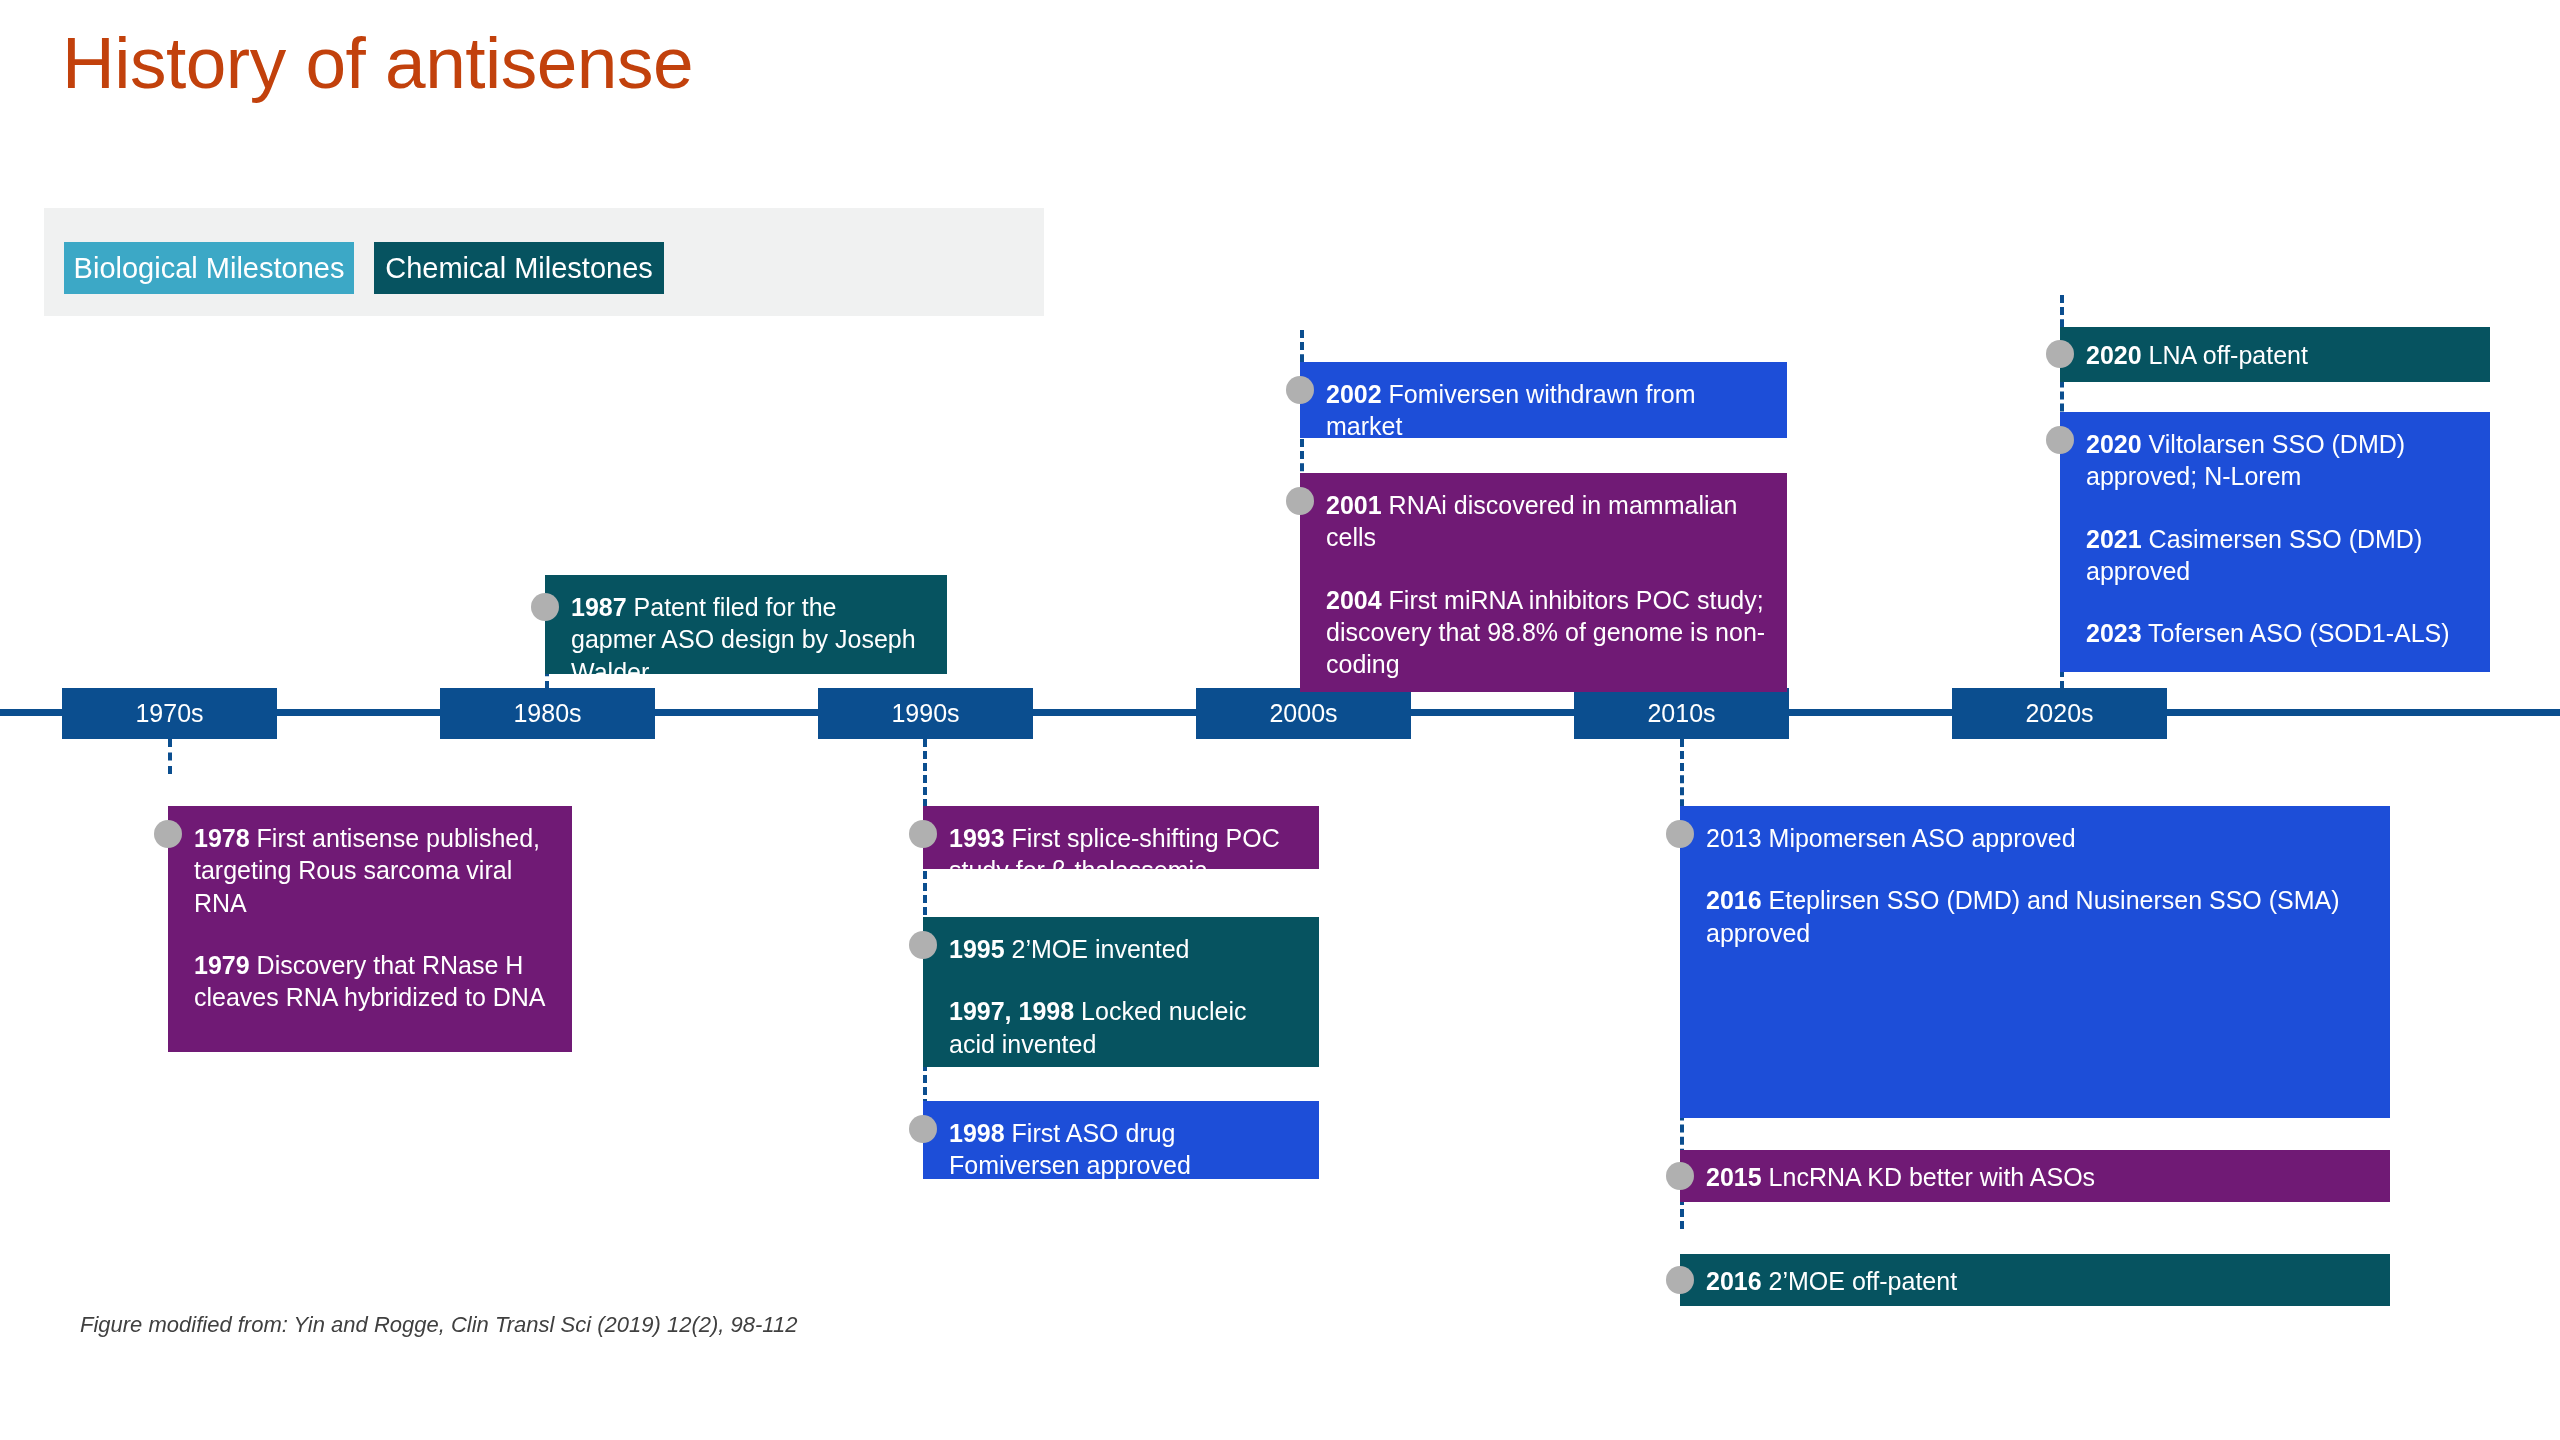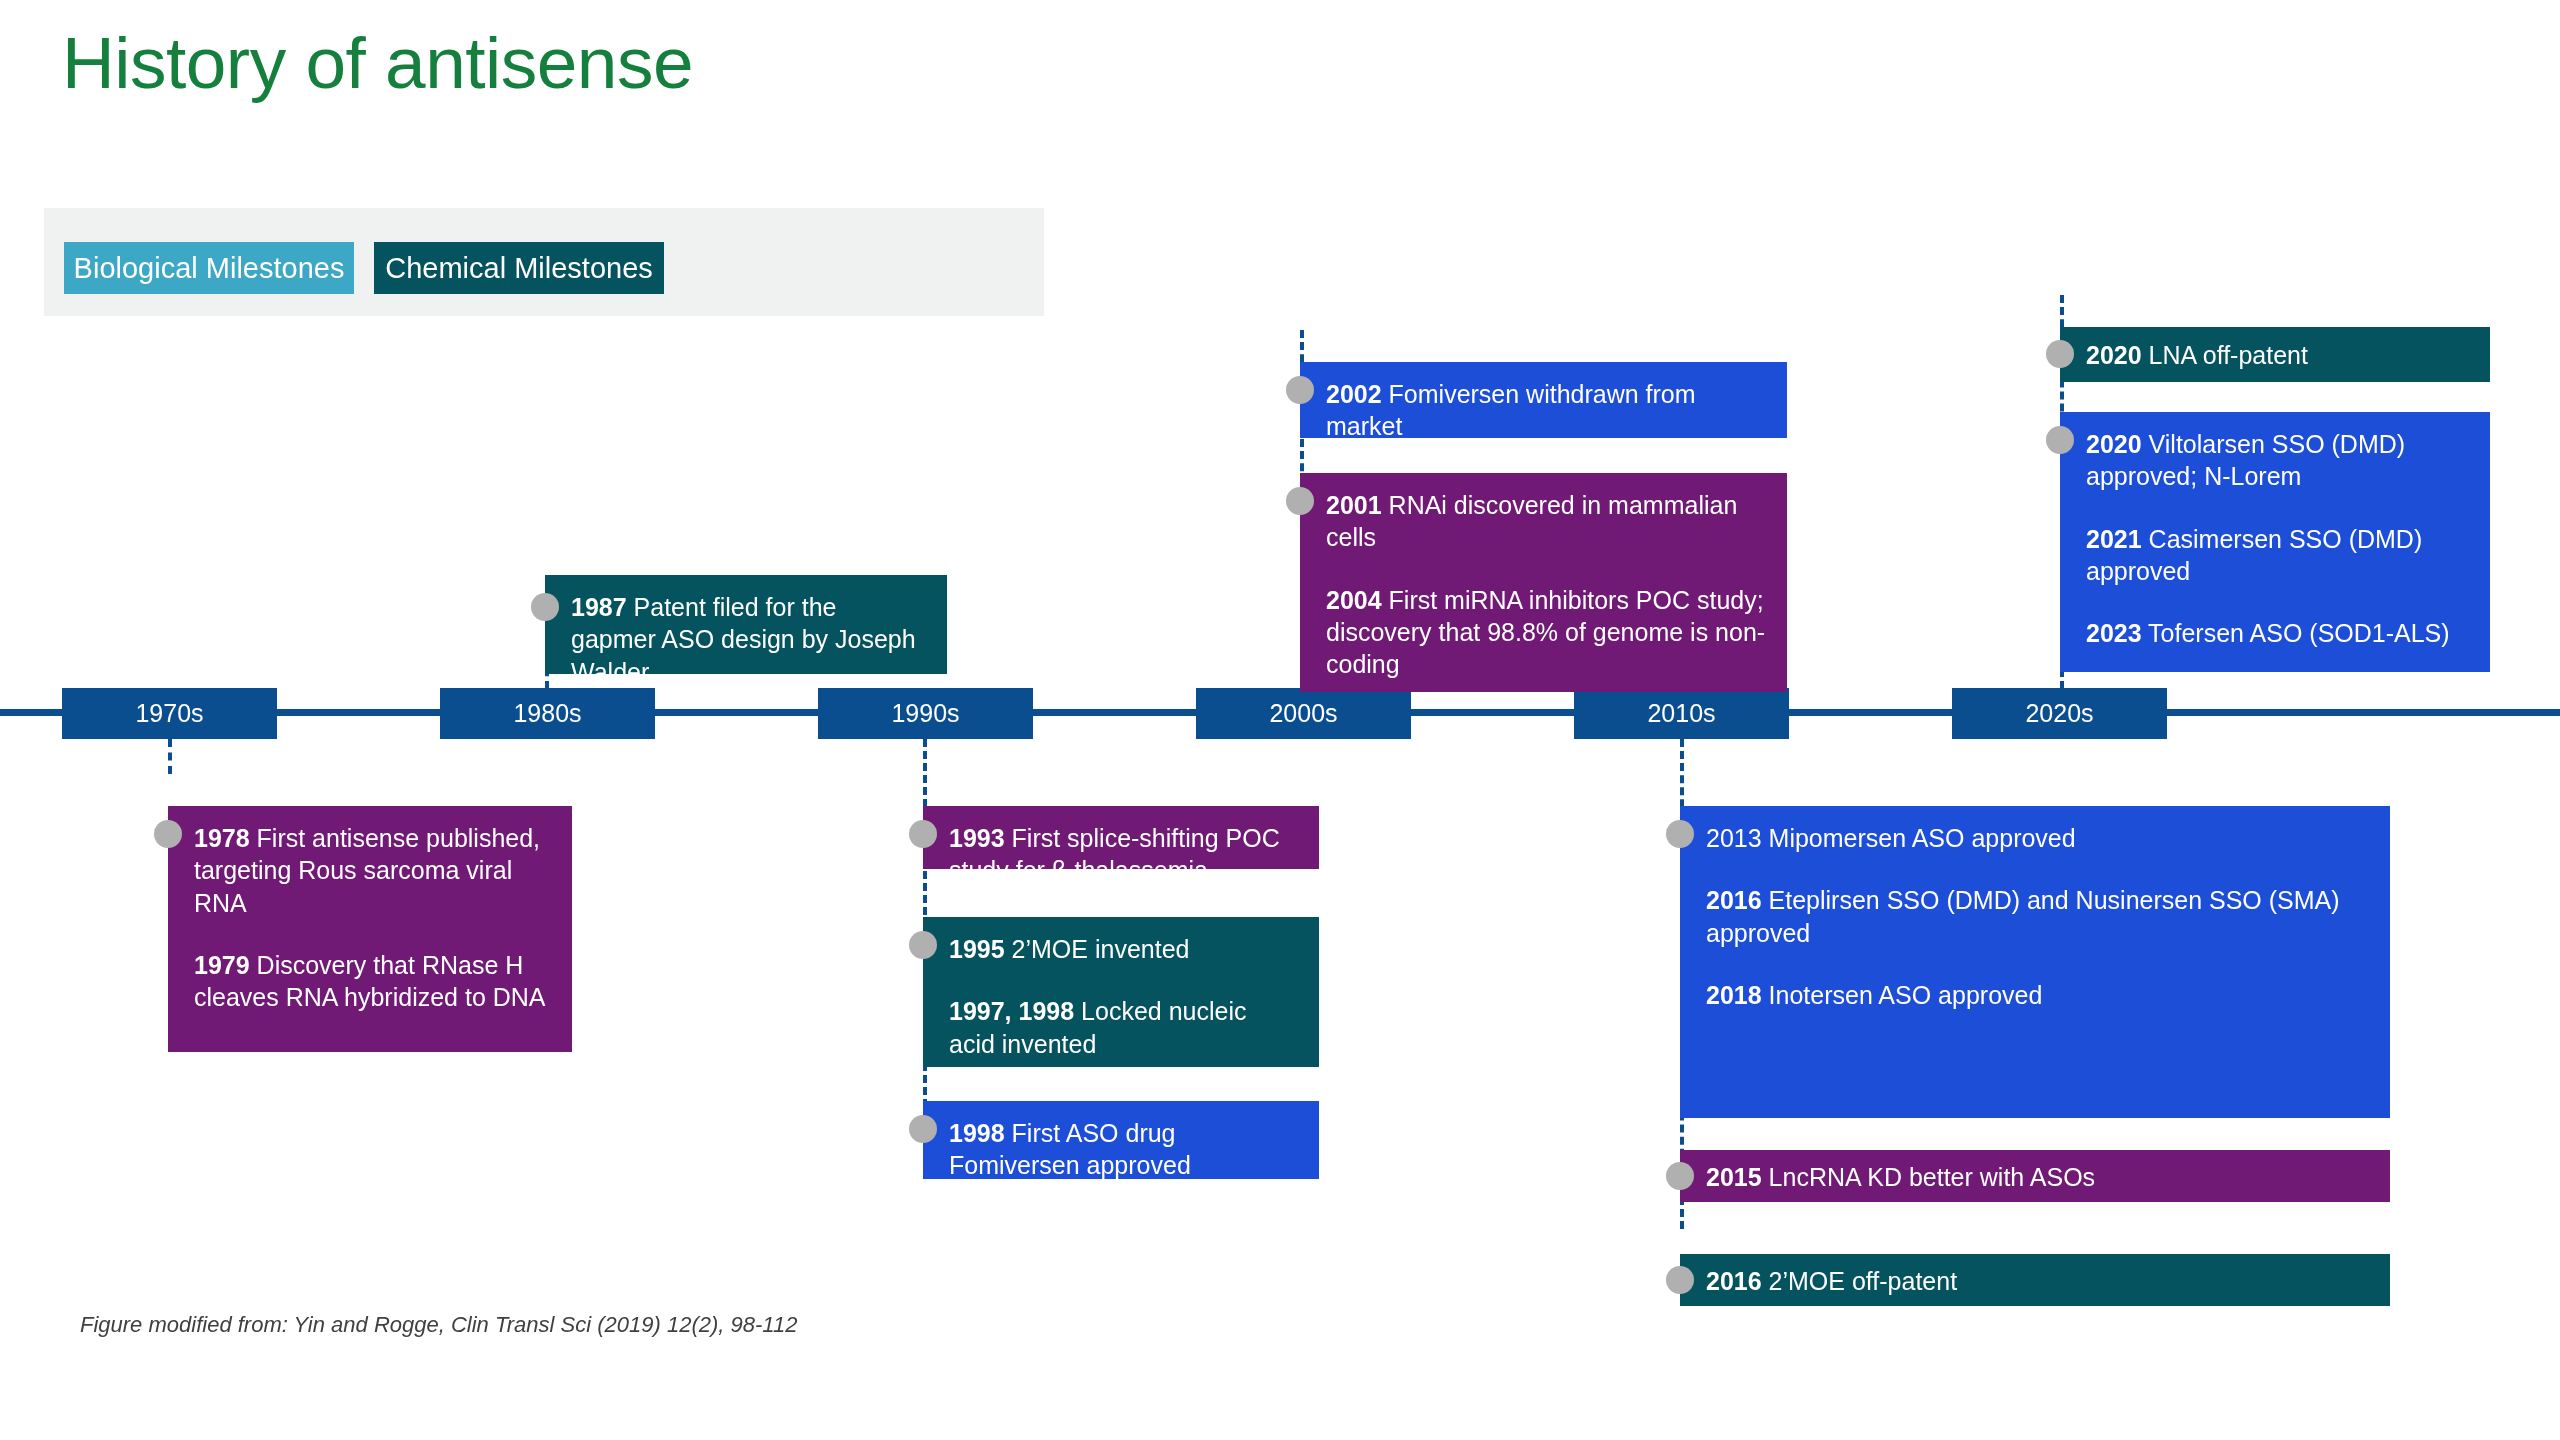--- a/index.html
+++ b/index.html
@@ -16,21 +16,21 @@
     -webkit-font-smoothing: antialiased;
   }
 
   
   #page-title {
     position: absolute;
     left: 62px;
     top: 26px;
     font-size: 73px;
     line-height: 1.0;
-    color: #15803d;
+    color: #c2410c;
     letter-spacing: -0.5px;
     white-space: nowrap;
   }
 
   
   #legend-panel {
     position: absolute;
     left: 44px;
     top: 208px;
     width: 1000px;
@@ -243,23 +243,20 @@
 </div>
 
 <div class="card clinical" style="left:1680px; top:774px; width:710px; height:312px;">
   <div class="dot" style="left:-14px; top:14px;"></div>
   <p class="entry">
     <span>2013</span><span> Mipomersen ASO approved</span>
   </p>
   <p class="entry">
     <span class="yr">2016</span><span> Eteplirsen SSO (DMD) and Nusinersen SSO (SMA) approved</span>
   </p>
-  <p class="entry">
-    <span class="yr">2018</span><span> Inotersen ASO approved</span>
-  </p>
 </div>
 
 <div class="card biological" style="left:1680px; top:1118px; width:710px; height:52px; padding-top:11px;">
   <div class="dot" style="left:-14px; top:12px;"></div>
   <p class="entry">
     <span class="yr">2015</span><span> LncRNA KD better with ASOs</span>
   </p>
 </div>
 
 <div class="card chemical" style="left:1680px; top:1222px; width:710px; height:52px; padding-top:11px;">

